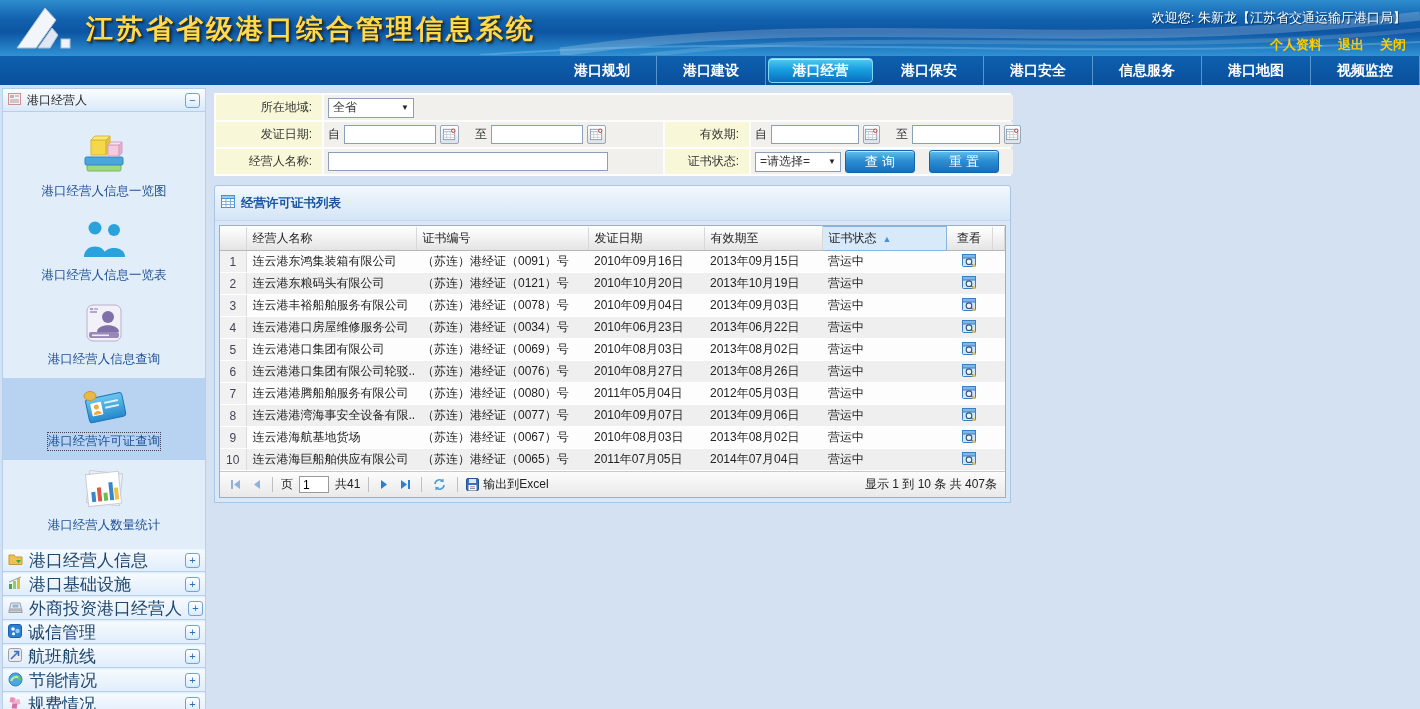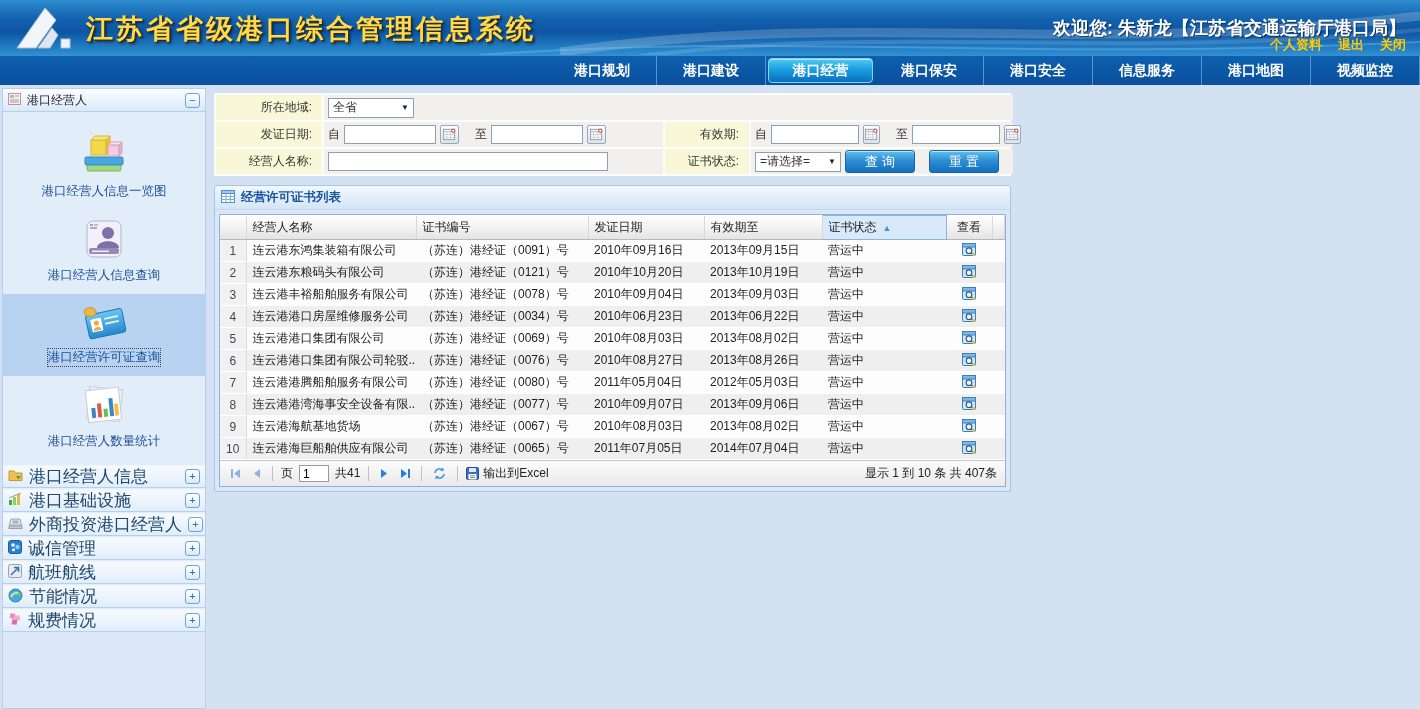--- a/index.html
+++ b/index.html
@@ -19,22 +19,22 @@
   .swoosh { position:absolute; left:0; top:0; pointer-events:none; }
   .logo { position:absolute; left:14px; top:5px; }
   .app-title {
     position:absolute; left:86px; top:11px;
     font-size:27px; font-weight:bold; letter-spacing:3px;
     color:#ffd94e;
     text-shadow:1px 1px 0 #3a2a00, 2px 2px 3px rgba(0,0,0,.65);
     white-space:nowrap;
   }
   .welcome {
-    position:absolute; right:14px; top:16px;
-    color:#fff; font-weight:bold; font-size:18px;
+    position:absolute; right:14px; top:9px;
+    color:#fff; font-weight:normal; font-size:13px;
     text-shadow:1px 1px 1px rgba(0,0,0,.5); white-space:nowrap;
   }
   .header-links { position:absolute; right:14px; top:36px; display:flex; gap:16px; }
   .header-link { color:#ffcc00; font-size:13px; font-weight:bold; cursor:pointer; white-space:nowrap; }
 
   
   .main-nav {
     height:30px; display:flex;
     background:linear-gradient(180deg,#0d60ae 0%,#0a4f9d 100%);
     border-top:1px solid #3f8cc9;
@@ -121,21 +121,21 @@
   }
   .btn + .btn { margin-left:10px; }
   .btn:first-of-type { margin-left:12px; }
 
   
   .panel {
     margin-top:9px; width:797px; border:1px solid #a8c6e4;
     background:#d9e7f7; border-radius:3px 3px 0 0;
   }
   .panel-head {
-    height:24px; display:flex; align-items:center; gap:6px; padding:0 6px;
+    height:35px; display:flex; align-items:center; gap:6px; padding:0 6px;
     background:linear-gradient(180deg,#f2f8fe 0%,#d4e5f6 100%);
     border-bottom:1px solid #c2d8ee; border-radius:3px 3px 0 0;
   }
   .panel-title { font-size:12.5px; font-weight:bold; color:#1a55a0; }
   .panel-body { margin:4px; background:#fff; border:1px solid #8fb2d4; }
 
   table.grid { border-collapse:collapse; width:100%; table-layout:fixed; font-size:12px; }
   .grid thead th {
     height:24px; background:linear-gradient(#ffffff,#e4e4e4);
     border-bottom:1px solid #b8b8b8; border-right:1px solid #d8d8d8;
@@ -227,20 +227,29 @@
                 <rect x="6" y="31" width="34" height="7" rx="1.5" fill="#9fd87f" stroke="#78b85a"></rect>
                 <rect x="4" y="24" width="38" height="8" rx="1.5" fill="#4aa6dc" stroke="#2f88c0"></rect>
                 <rect x="10" y="7" width="15" height="15" fill="#f4d84a" stroke="#d8b830"></rect>
                 <path d="M10,7 L14,3 L29,3 L25,7 Z" fill="#f8e87a" stroke="#d8b830"></path>
                 <path d="M25,7 L29,3 L29,18 L25,22 Z" fill="#e8c038" stroke="#d8b830"></path>
                 <rect x="27" y="12" width="11" height="11" fill="#f2cde0" stroke="#d8a0c0"></rect>
                 <path d="M27,12 L30,9 L41,9 L38,12 Z" fill="#f8e0ec" stroke="#d8a0c0"></path>
                 <path d="M38,12 L41,9 L41,20 L38,23 Z" fill="#e0b0cc" stroke="#d8a0c0"></path>
               </svg></span>
             <span class="ilbl">港口经营人信息一览图</span>
+          </div>
+          <div class="side-item">
+            <span class="icn"><svg width="46" height="40" viewBox="0 0 46 40">
+                <circle cx="14" cy="9" r="6.5" fill="#2aa2dc"></circle>
+                <path d="M3,38 C3,24 25,24 25,38 Z" fill="#2aa2dc"></path>
+                <circle cx="33" cy="11" r="6" fill="#2aa2dc"></circle>
+                <path d="M22,38 C22,26 44,26 44,38 Z" fill="#2aa2dc"></path>
+              </svg></span>
+            <span class="ilbl">港口经营人信息一览表</span>
           </div>
           <div class="side-item">
             <span class="icn"><svg width="40" height="40" viewBox="0 0 40 40">
                 <rect x="3" y="2" width="34" height="36" rx="6" fill="#f2f0f8" stroke="#b8b0cc"></rect>
                 <rect x="6" y="5" width="3" height="2" fill="#a8a0c0"></rect>
                 <rect x="10" y="5" width="4" height="2" fill="#c0b8d4"></rect>
                 <rect x="6" y="8" width="7" height="2" fill="#b0a8c8"></rect>
                 <circle cx="24" cy="14" r="6" fill="#8070a8"></circle>
                 <path d="M13,29 C13,20 35,20 35,29 Z" fill="#8070a8"></path>
                 <rect x="5" y="29" width="30" height="6" rx="2" fill="#9888b8"></rect>

